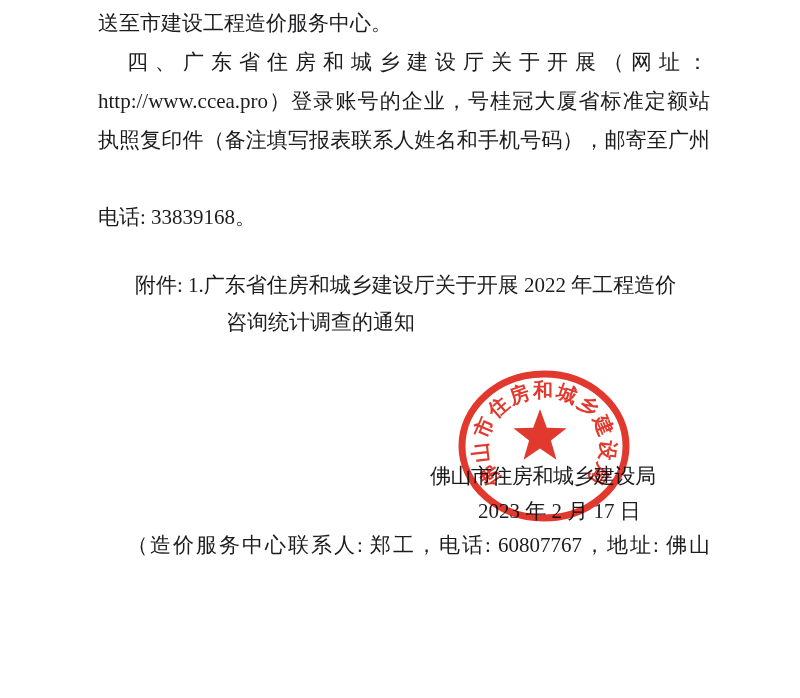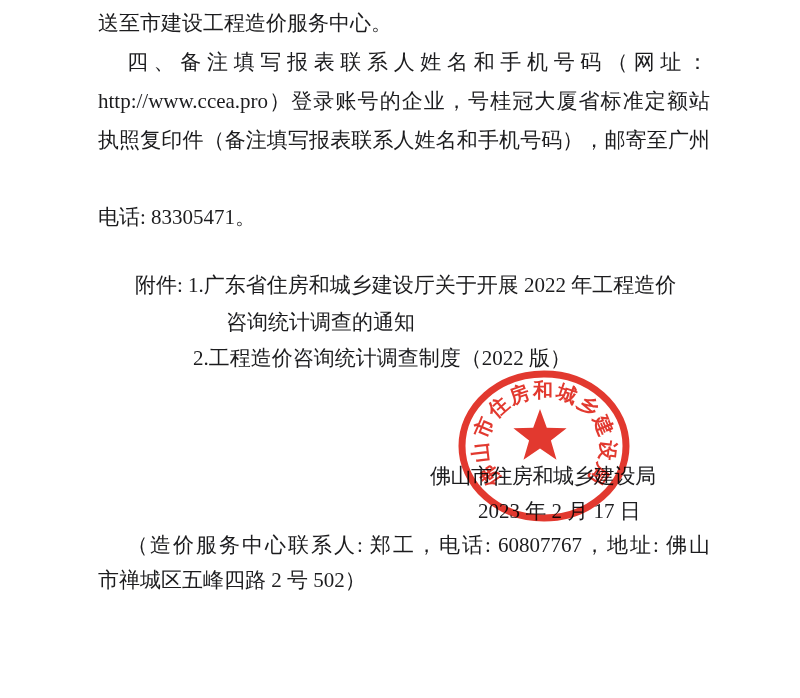--- a/index.html
+++ b/index.html
@@ -53,31 +53,29 @@
     letter-spacing:2px;
   }
 </style>
 </head>
 <body>
 
 <div class="page">
 
   <div class="content">
     <div class="line L0">送至市建设工程造价服务中心。</div>
-    <div class="line L1 just">四、备注填写报表联系人姓名和手机号码（网址：</div>
+    <div class="line L1 just">四、广东省住房和城乡建设厅关于开展（网址：</div>
     <div class="line L2 just">http://www.ccea.pro）登录账号的企业，号桂冠大厦省标准定额站</div>
     <div class="line L3 just">执照复印件（备注填写报表联系人姓名和手机号码），邮寄至广州</div>
-    <div class="line L5">电话: 83305471。</div>
+    <div class="line L5">电话: 33839168。</div>
     <div class="line L6">附件: 1.广东省住房和城乡建设厅关于开展 2022 年工程造价</div>
     <div class="line L7">咨询统计调查的通知</div>
-    <div class="line L8">2.工程造价咨询统计调查制度（2022 版）</div>
     <div class="line L9">佛山市住房和城乡建设局</div>
     <div class="line L10">2023 年 2 月 17 日</div>
     <div class="line L11 just">（造价服务中心联系人: 郑工，电话: 60807767，地址: 佛山</div>
-    <div class="line L12">市禅城区五峰四路 2 号 502）</div>
   </div>
 
   <div class="seal">
     <svg width="176" height="156" viewBox="0 0 176 156" xmlns="http://www.w3.org/2000/svg">
       <ellipse cx="88" cy="78" rx="82" ry="72" fill="none" stroke-width="7" stroke="#df2318"></ellipse>
       <polygon points="84,41 90.8,59.7 110.6,60.3 94.9,72.6 100.5,91.7 84,80.5 67.5,91.7 73.1,72.6 57.4,60.3 77.2,59.7" fill="#df2318"></polygon>
       <defs>
         <path id="sealarc" d="M 41.3 106.1 A 57 49 0 1 1 134.7 106.1" fill="none"></path>
       </defs>
       <text class="seal-arc-text" text-anchor="middle" fill="#df2318">

